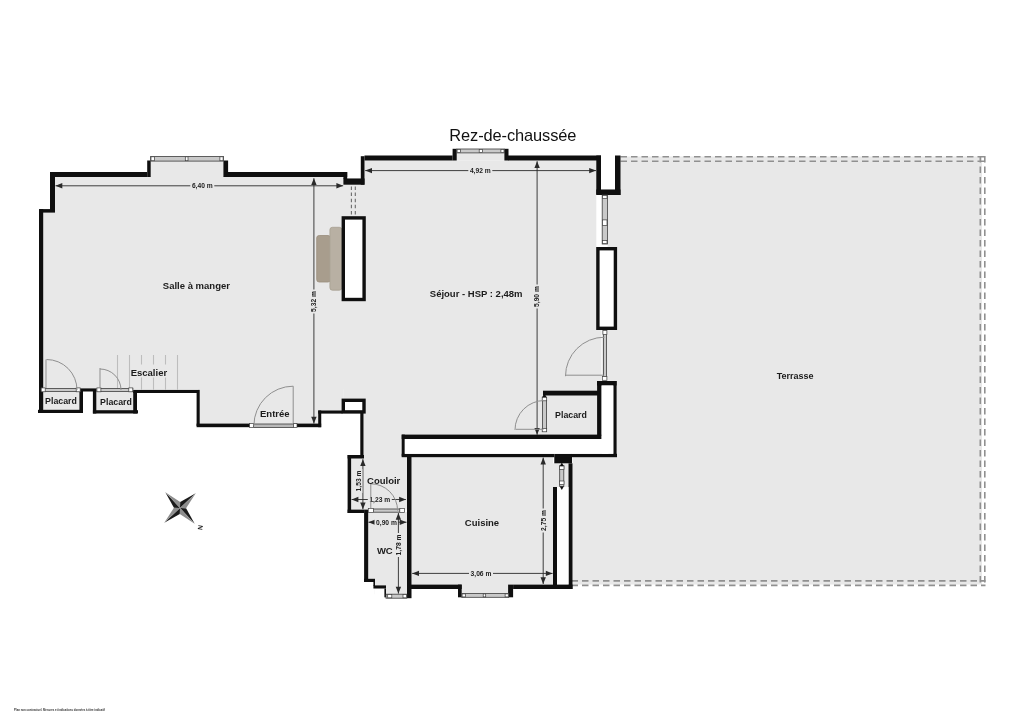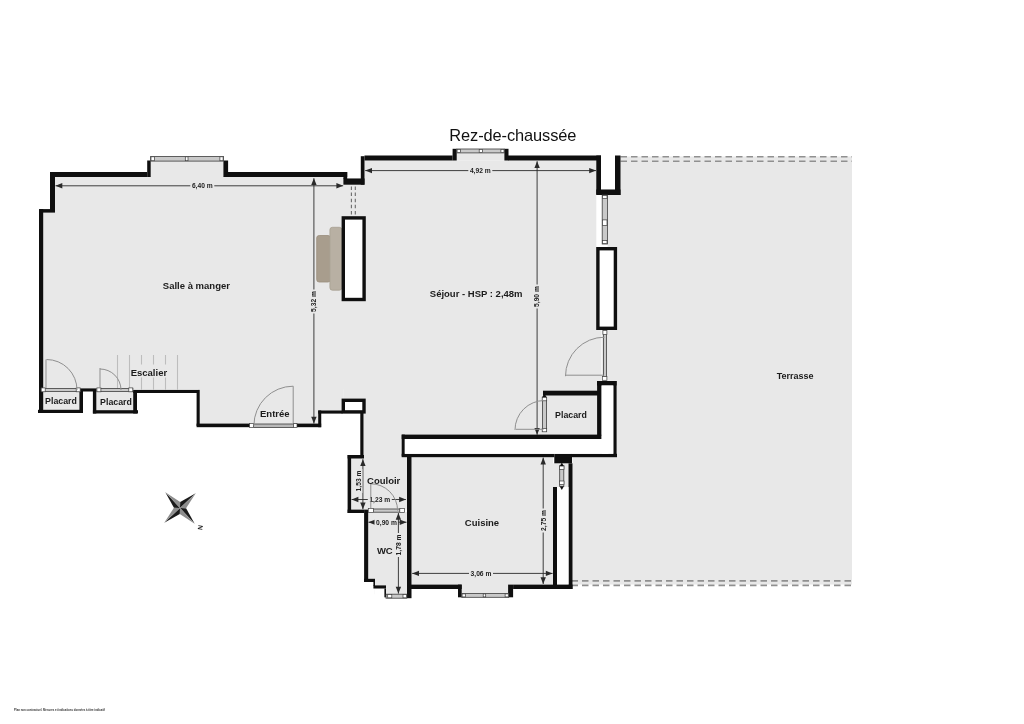--- a/index.html
+++ b/index.html
@@ -1,16 +1,16 @@
 <!DOCTYPE html>
 <html><head>
 <meta charset="utf-8">
 <style>
 html,body{margin:0;padding:0;background:#ffffff;}
-#plan{position:relative;width:852px;height:724px;background:#ffffff;overflow:hidden;}
+#plan{position:relative;width:1024px;height:724px;background:#ffffff;overflow:hidden;}
 svg{font-family:"Liberation Sans", sans-serif;}
 </style>
 </head>
 <body>
 
 <div id="plan">
 <svg width="1024" height="724" viewBox="0 0 1024 724">
 
 <rect x="55" y="176" width="289" height="36" fill="#e8e8e8"></rect>
 

